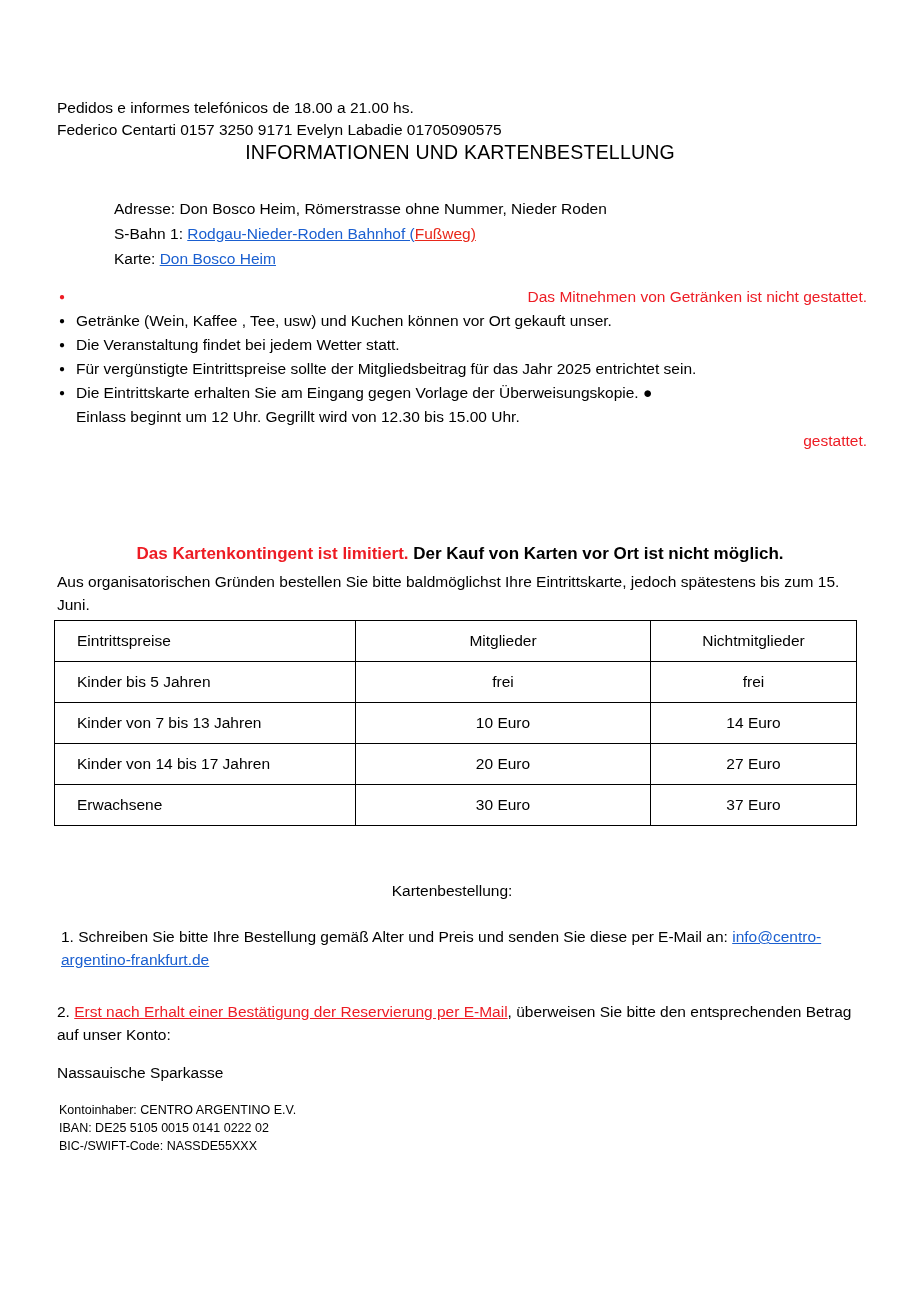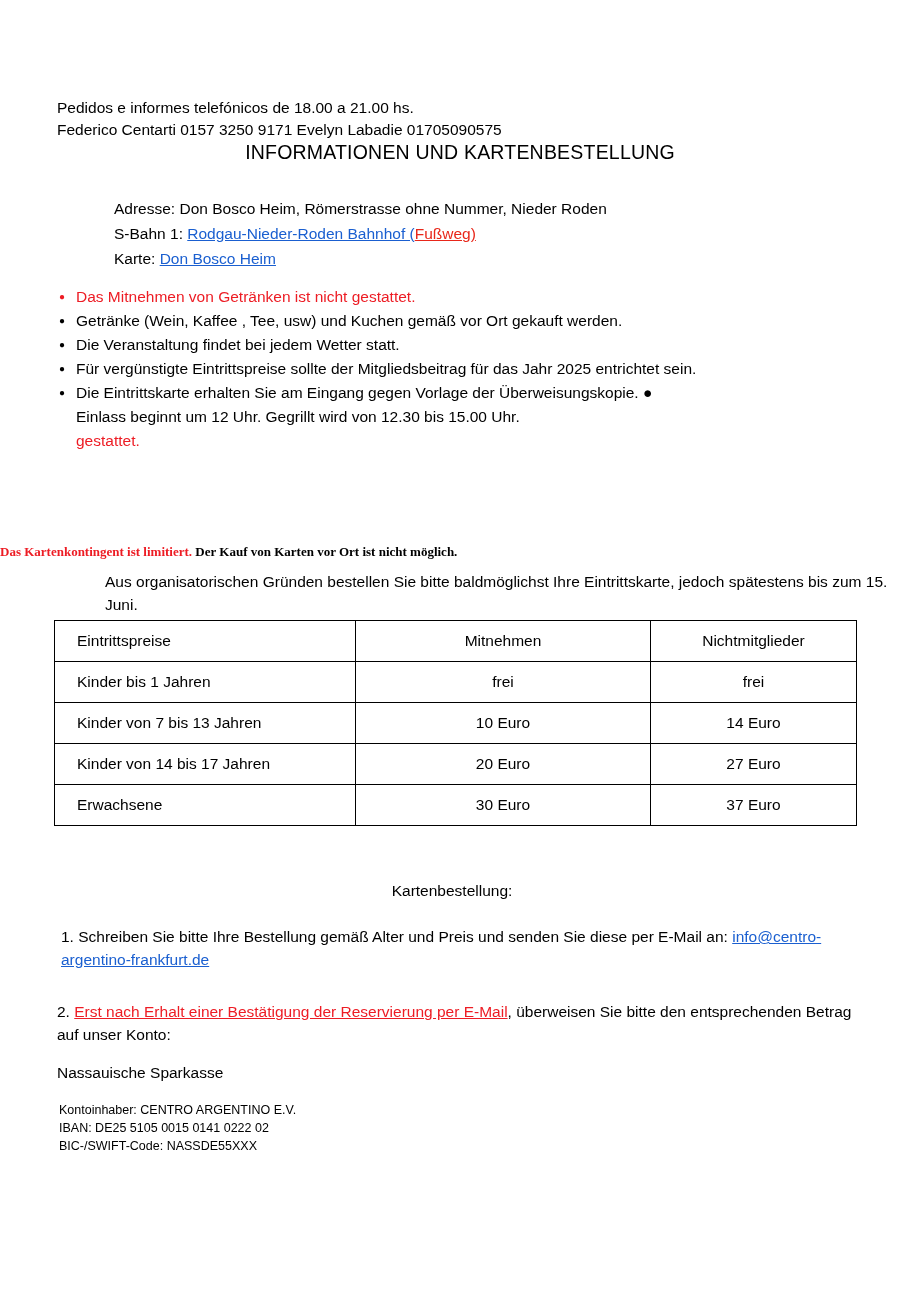--- a/index.html
+++ b/index.html
@@ -76,51 +76,51 @@
     content: "\25CF";
     position: absolute;
     left: 2px;
     top: 0;
     font-size: 10px;
     line-height: 22.5px;
   }
   .bullets .item.red,
   .bullets .item.red::before {
     color: #ed1c24;
+    text-align: right;
   }
   .bullets .item.nobullet {
     padding-left: 19px;
   }
   .bullets .item.nobullet::before {
     content: "";
   }
   .bullets .indent2 {
     display: block;
     padding-left: 19px;
   }
   .limited-line {
     position: absolute;
     left: 0;
     right: 0;
     top: 544px;
-    font-size: 13px;
+    text-align: center;
+    font-size: 17px;
     font-weight: bold;
-    font-family: Liberation Serif, serif;
   }
   .limited-line .red {
     color: #ed1c24;
   }
   .order-note {
     position: absolute;
     left: 57px;
     top: 571px;
     width: 800px;
     font-size: 15.5px;
     line-height: 22.5px;
-    margin-left: 48px;
   }
   table.prices {
     position: absolute;
     left: 54px;
     top: 620px;
     width: 803px;
     border-collapse: collapse;
     font-size: 15.5px;
   }
   table.prices td {
@@ -195,43 +195,43 @@
     <div class="row">
       <span>S-Bahn 1: </span><a class="link" href="#">Rodgau-Nieder-Roden Bahnhof (</a><a class="link red" href="#">Fußweg)</a>
     </div>
     <div class="row">
       <span>Karte: </span><a class="link" href="#">Don Bosco Heim</a>
     </div>
   </div>
 
   <div class="bullets">
     <span class="item red">Das Mitnehmen von Getränken ist nicht gestattet.</span>
-    <span class="item">Getränke (Wein, Kaffee , Tee, usw) und Kuchen gemäß vor Ort gekauft werden.</span>
+    <span class="item">Getränke (Wein, Kaffee , Tee, usw) und Kuchen können vor Ort gekauft unser.</span>
     <span class="item">Die Veranstaltung findet bei jedem Wetter statt.</span>
     <span class="item">Für vergünstigte Eintrittspreise sollte der Mitgliedsbeitrag für das Jahr 2025 entrichtet sein.</span>
     <span class="item">Die Eintrittskarte erhalten Sie am Eingang gegen Vorlage der Überweisungskopie. ●</span>
     <span class="item nobullet">Einlass beginnt um 12 Uhr. Gegrillt wird von 12.30 bis 15.00 Uhr.</span>
     <span class="item nobullet red indent2">gestattet.</span>
   </div>
 
   <div class="limited-line">
     <span class="red">Das Kartenkontingent ist limitiert.</span><span> Der Kauf von Karten vor Ort ist nicht möglich.</span>
   </div>
 
   <div class="order-note">Aus organisatorischen Gründen bestellen Sie bitte baldmöglichst Ihre Eintrittskarte, jedoch spätestens bis zum 15. Juni.</div>
 
   <table class="prices">
     <tbody>
         <tr>
       <td class="first">Eintrittspreise</td>
-      <td class="mid">Mitnehmen</td>
+      <td class="mid">Mitglieder</td>
       <td>Nichtmitglieder</td>
     </tr>
     <tr>
-      <td class="first">Kinder bis 1 Jahren</td>
+      <td class="first">Kinder bis 5 Jahren</td>
       <td class="mid">frei</td>
       <td>frei</td>
     </tr>
     <tr>
       <td class="first">Kinder von 7 bis 13 Jahren</td>
       <td class="mid">10 Euro</td>
       <td>14 Euro</td>
     </tr>
     <tr>
       <td class="first">Kinder von 14 bis 17 Jahren</td>

